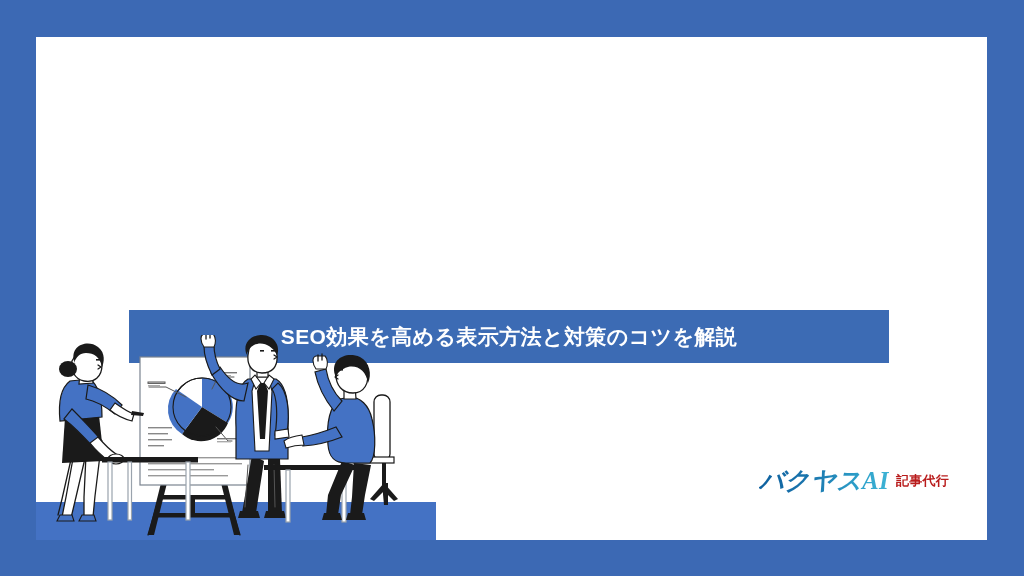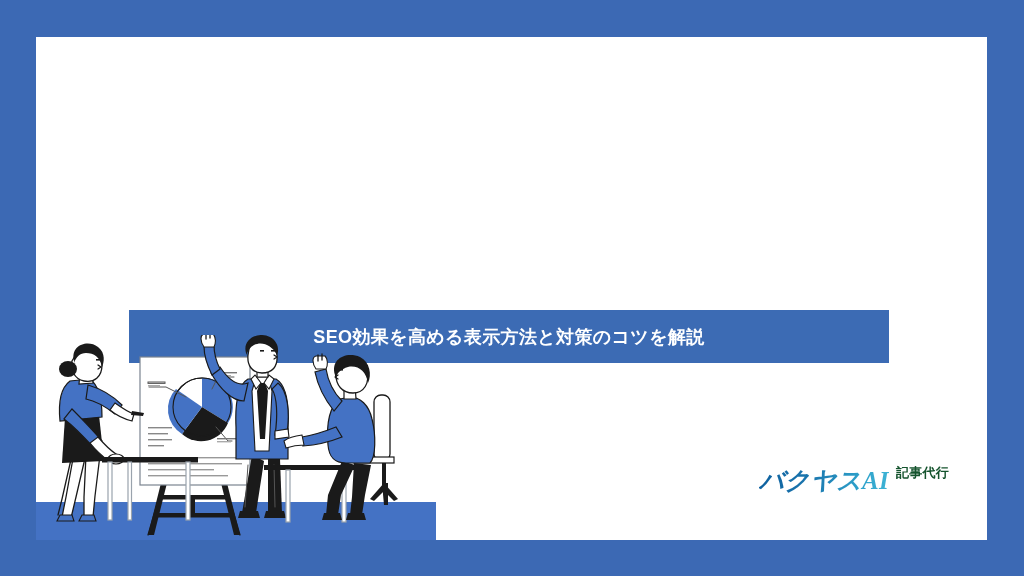--- a/index.html
+++ b/index.html
@@ -62,54 +62,54 @@
     width: 760px;
     height: 53px;
     background: #3C6BB4;
     display: flex;
     align-items: center;
     justify-content: center;
   }
   #subtitle-text {
     margin: 0;
     color: #ffffff;
-    font-size: 18px;
+    font-size: 21px;
     font-weight: 700;
     letter-spacing: 0.02em;
     white-space: nowrap;
     font-family: "Liberation Sans", "DejaVu Sans", sans-serif;
   }
 
   
   #logo {
     position: absolute;
     right: 38px;
     bottom: 43px;
     display: flex;
-    align-items: flex-start;
+    align-items: center;
     gap: 7px;
     white-space: nowrap;
   }
   #logo-mark {
     font-family: "Liberation Serif", "DejaVu Serif", serif;
     font-size: 25px;
     font-style: italic;
     font-weight: 700;
     letter-spacing: 0.01em;
     background: linear-gradient(100deg, #0d5f9e 0%, #1a76ae 40%, #2d9fc9 75%, #3fb5d6 100%);
     -webkit-background-clip: text;
     background-clip: text;
     color: transparent;
     -webkit-text-fill-color: transparent;
   }
   #logo-sub {
     font-family: "Liberation Sans", "DejaVu Sans", sans-serif;
     font-size: 13px;
     font-weight: 700;
-    color: #14532d;
+    color: #b91c1c;
     letter-spacing: 0.02em;
   }
 
   
   #illustration {
     position: absolute;
     left: 0px;
     bottom: 0px;
     width: 400px;
     height: 205px;

